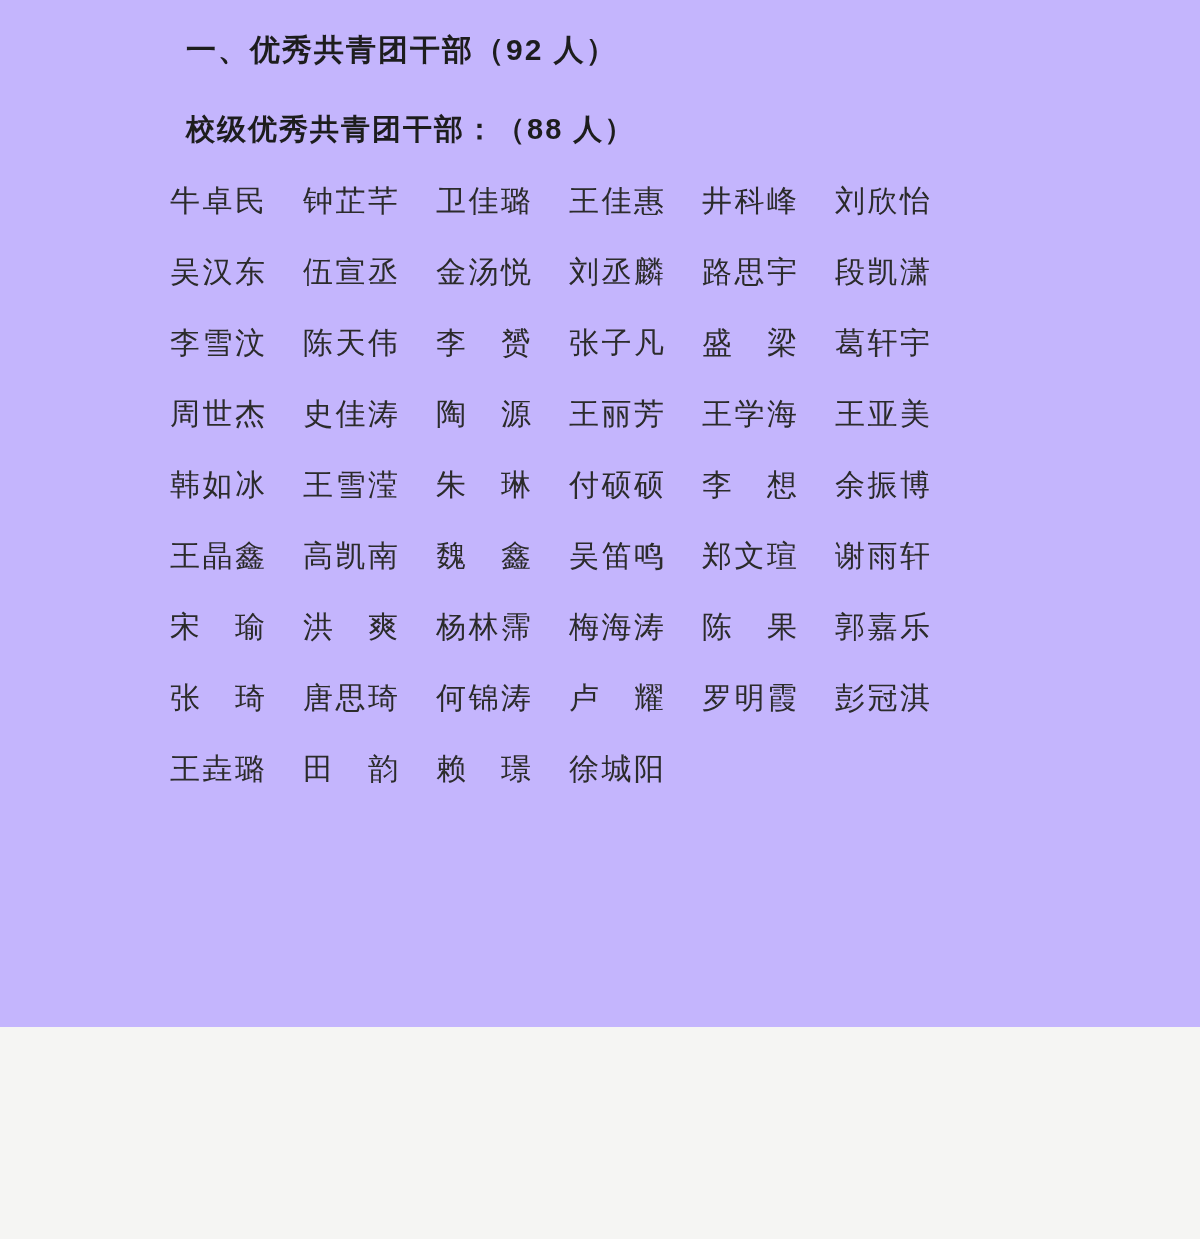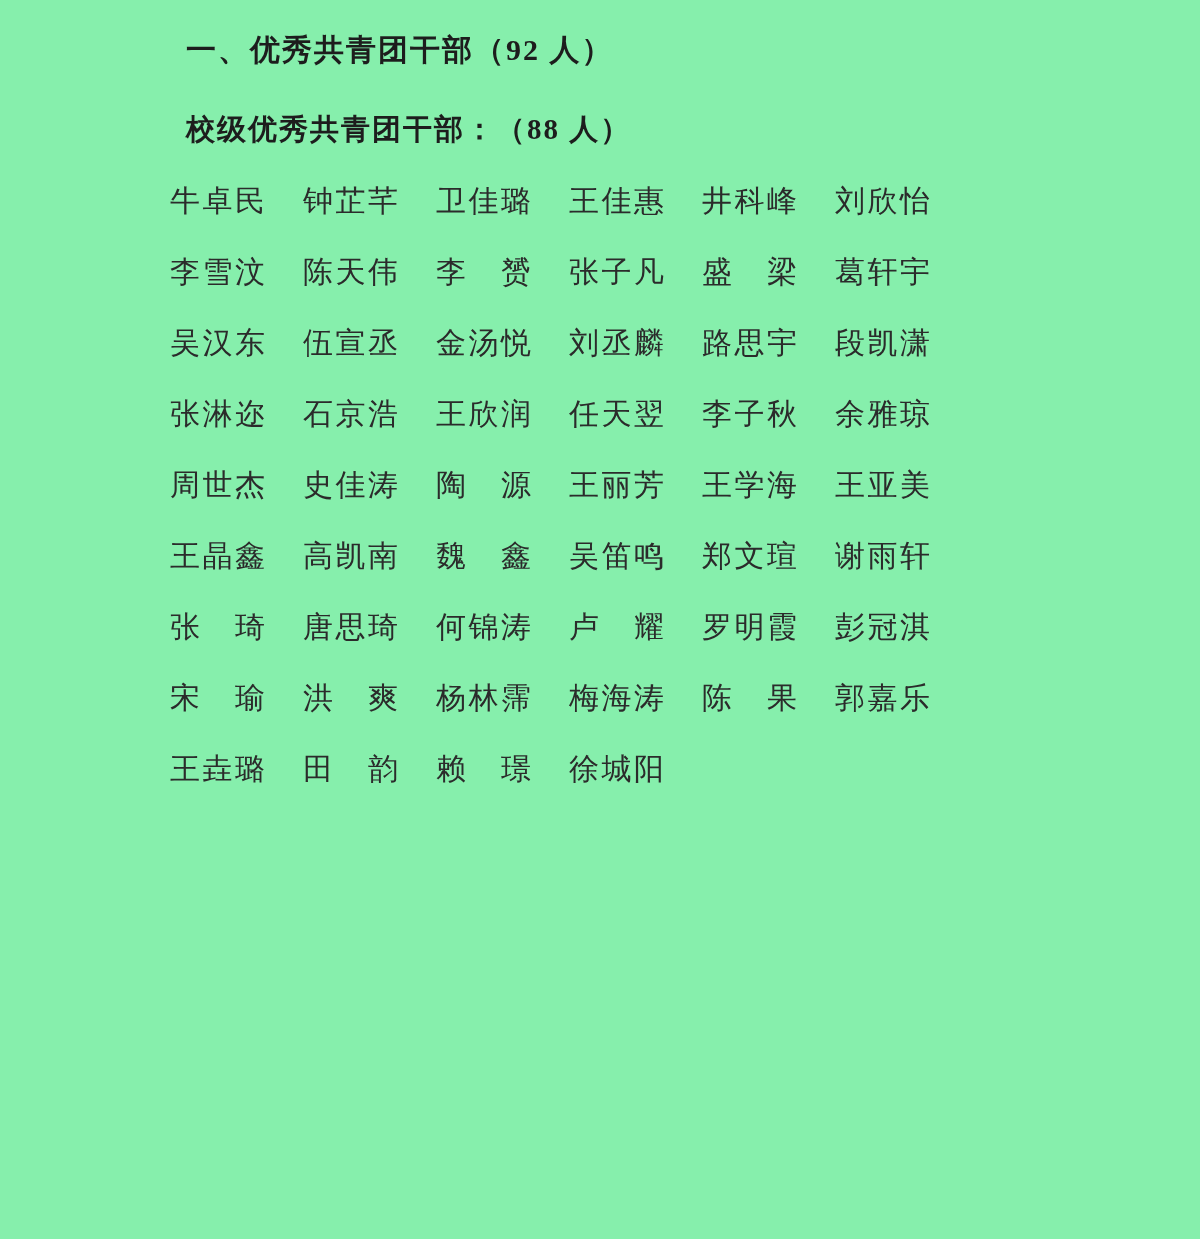--- a/index.html
+++ b/index.html
@@ -3,25 +3,25 @@
 <meta charset="utf-8">
 <style>
   html, body {
     margin: 0;
     padding: 0;
     background: #f5f5f3;
   }
   .page {
     position: relative;
     width: 1200px;
-    height: 1239px;
+    height: 1027px;
     margin: 0 auto;
-    background: #86efac;
+    background: #c4b5fd;
     overflow: hidden;
-    font-family: Liberation Serif, serif;
+    font-family: Liberation Sans, sans-serif;
     color: #262626;
   }
   .doc {
     padding: 30px 0 0 170px;
   }
   .section-title {
     margin: 0 0 0 16px;
     font-size: 30px;
     line-height: 40px;
     font-weight: 700;
@@ -66,24 +66,24 @@
 
 <div class="page">
   <div class="doc">
 
     <h1 class="section-title">一、优秀共青团干部（92 人）</h1>
 
     <h2 class="subsection-title">校级优秀共青团干部：（88 人）</h2>
 
     <div class="name-grid">
         <div class="name-row"><span class="person-name">牛卓民</span><span class="person-name">钟芷芊</span><span class="person-name">卫佳璐</span><span class="person-name">王佳惠</span><span class="person-name">井科峰</span><span class="person-name">刘欣怡</span></div>
+        <div class="name-row"><span class="person-name">吴汉东</span><span class="person-name">伍宣丞</span><span class="person-name">金汤悦</span><span class="person-name">刘丞麟</span><span class="person-name">路思宇</span><span class="person-name">段凯潇</span></div>
         <div class="name-row"><span class="person-name">李雪汶</span><span class="person-name">陈天伟</span><span class="person-name">李　赟</span><span class="person-name">张子凡</span><span class="person-name">盛　梁</span><span class="person-name">葛轩宇</span></div>
-        <div class="name-row"><span class="person-name">吴汉东</span><span class="person-name">伍宣丞</span><span class="person-name">金汤悦</span><span class="person-name">刘丞麟</span><span class="person-name">路思宇</span><span class="person-name">段凯潇</span></div>
-        <div class="name-row"><span class="person-name">张淋迩</span><span class="person-name">石京浩</span><span class="person-name">王欣润</span><span class="person-name">任天翌</span><span class="person-name">李子秋</span><span class="person-name">余雅琼</span></div>
         <div class="name-row"><span class="person-name">周世杰</span><span class="person-name">史佳涛</span><span class="person-name">陶　源</span><span class="person-name">王丽芳</span><span class="person-name">王学海</span><span class="person-name">王亚美</span></div>
+        <div class="name-row"><span class="person-name">韩如冰</span><span class="person-name">王雪滢</span><span class="person-name">朱　琳</span><span class="person-name">付硕硕</span><span class="person-name">李　想</span><span class="person-name">余振博</span></div>
         <div class="name-row"><span class="person-name">王晶鑫</span><span class="person-name">高凯南</span><span class="person-name">魏　鑫</span><span class="person-name">吴笛鸣</span><span class="person-name">郑文瑄</span><span class="person-name">谢雨轩</span></div>
+        <div class="name-row"><span class="person-name">宋　瑜</span><span class="person-name">洪　爽</span><span class="person-name">杨林霈</span><span class="person-name">梅海涛</span><span class="person-name">陈　果</span><span class="person-name">郭嘉乐</span></div>
         <div class="name-row"><span class="person-name">张　琦</span><span class="person-name">唐思琦</span><span class="person-name">何锦涛</span><span class="person-name">卢　耀</span><span class="person-name">罗明霞</span><span class="person-name">彭冠淇</span></div>
-        <div class="name-row"><span class="person-name">宋　瑜</span><span class="person-name">洪　爽</span><span class="person-name">杨林霈</span><span class="person-name">梅海涛</span><span class="person-name">陈　果</span><span class="person-name">郭嘉乐</span></div>
         <div class="name-row"><span class="person-name">王垚璐</span><span class="person-name">田　韵</span><span class="person-name">赖　璟</span><span class="person-name">徐城阳</span></div>
       </div>
 
   </div>
 </div>
 
 </body></html>

